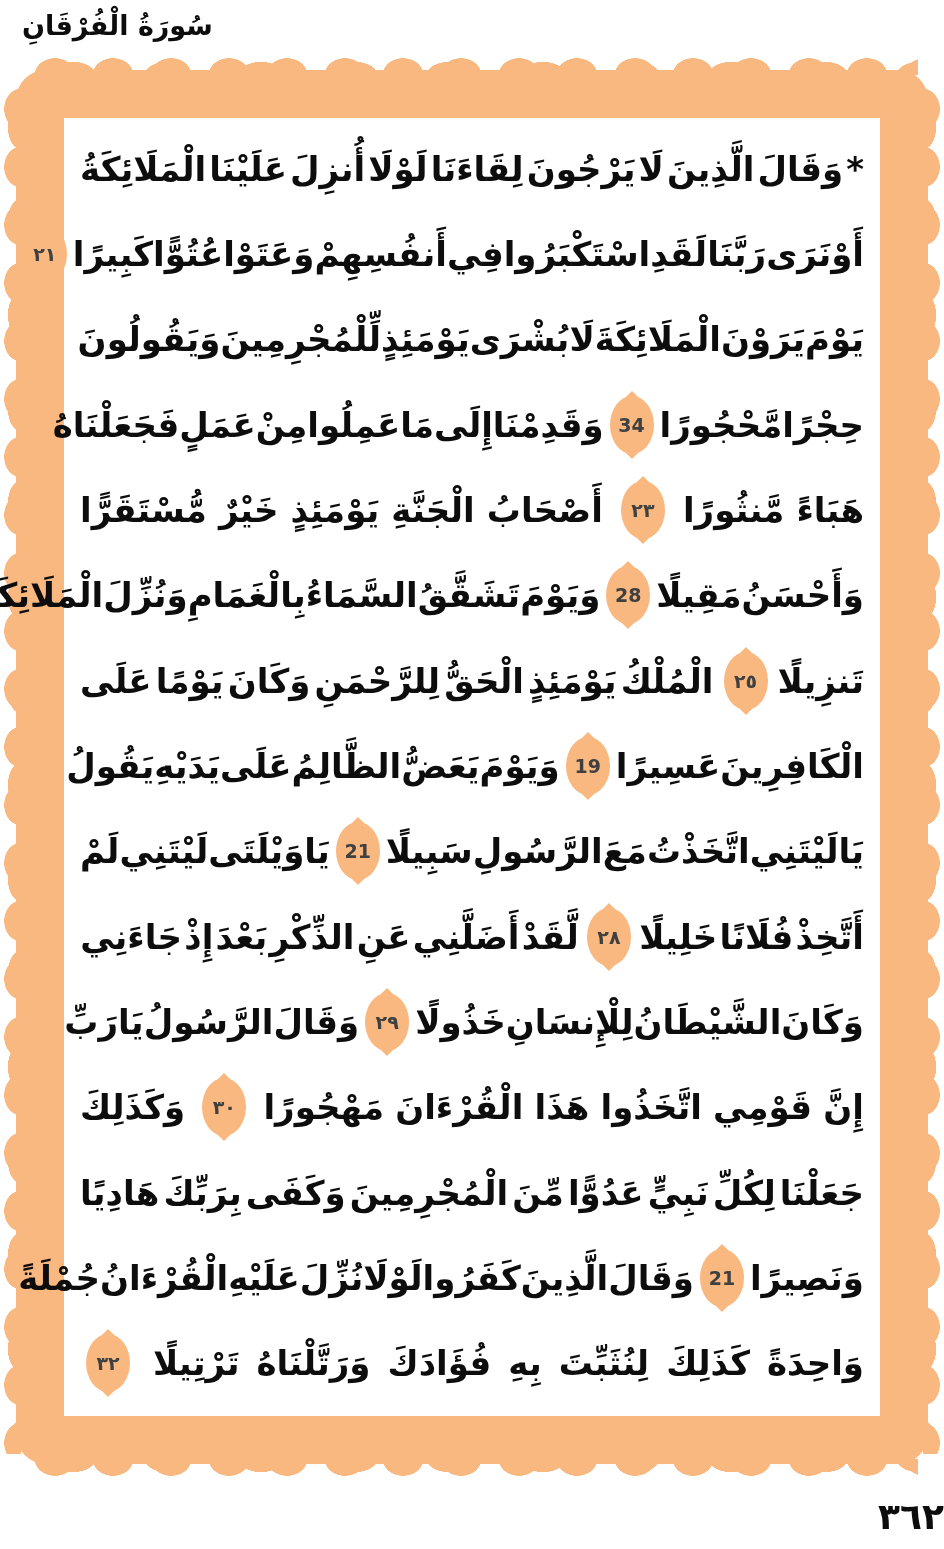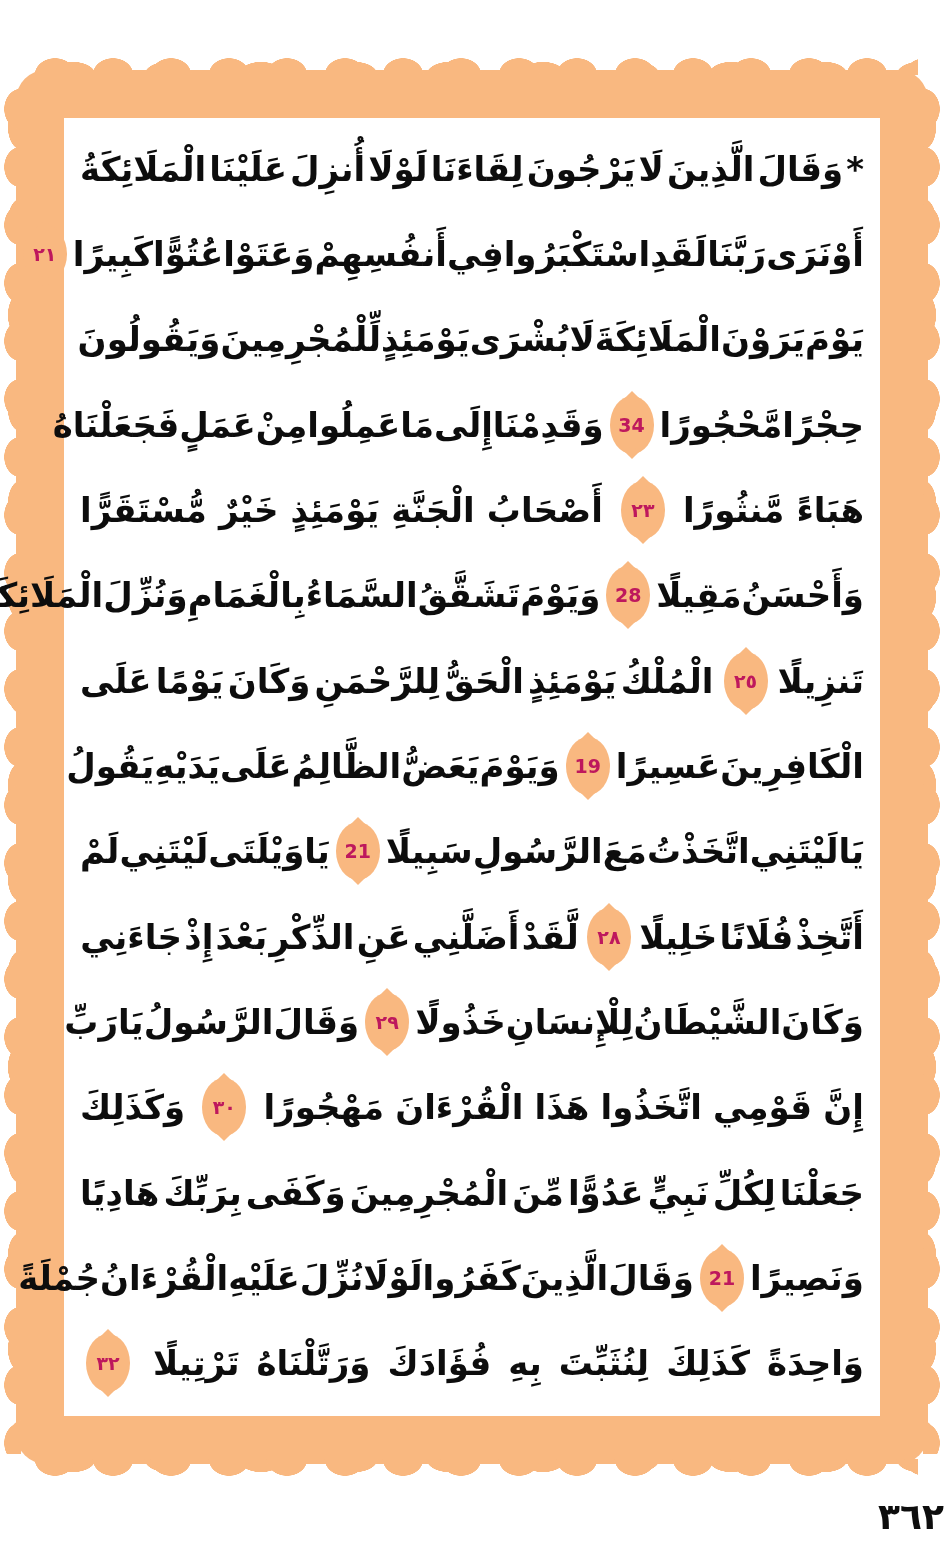--- a/index.html
+++ b/index.html
@@ -66,32 +66,33 @@
     position:relative; width:44px; height:58px; background:var(--orange);
     border-radius:50%; flex:0 0 auto; display:flex; align-items:center;
     justify-content:center; margin:0 6px;
   }
   .vbadge::before,.vbadge::after{
     content:""; position:absolute; left:50%; width:10px; height:10px;
     background:var(--orange); transform:translateX(-50%) rotate(45deg);
   }
   .vbadge::before{ top:-3px; }
   .vbadge::after{ bottom:-3px; }
-  .vnum{ font-size:19px; font-weight:bold; color:#be185d; position:relative; z-index:1; }
+  .vnum{ font-size:19px; font-weight:bold; color:#404040; position:relative; z-index:1; }
 
   
   .pagenum{
     position:absolute; top:1496px; left:0; right:0; text-align:right;
     font-size:36px; font-weight:bold;
   }
 </style>
 </head>
 <body>
 
 <div class="header">
+  <div class="h-left">سُورَةُ الْفُرْقَانِ</div>
 </div>
 
 <div class="frame">
   <div class="bumps bumps-top"></div>
   <div class="bumps bumps-bottom"></div>
   <div class="bumps bumps-left"></div>
   <div class="bumps bumps-right"></div>
   <div class="inner">
     <div class="qarea">
         <div class="qline">

